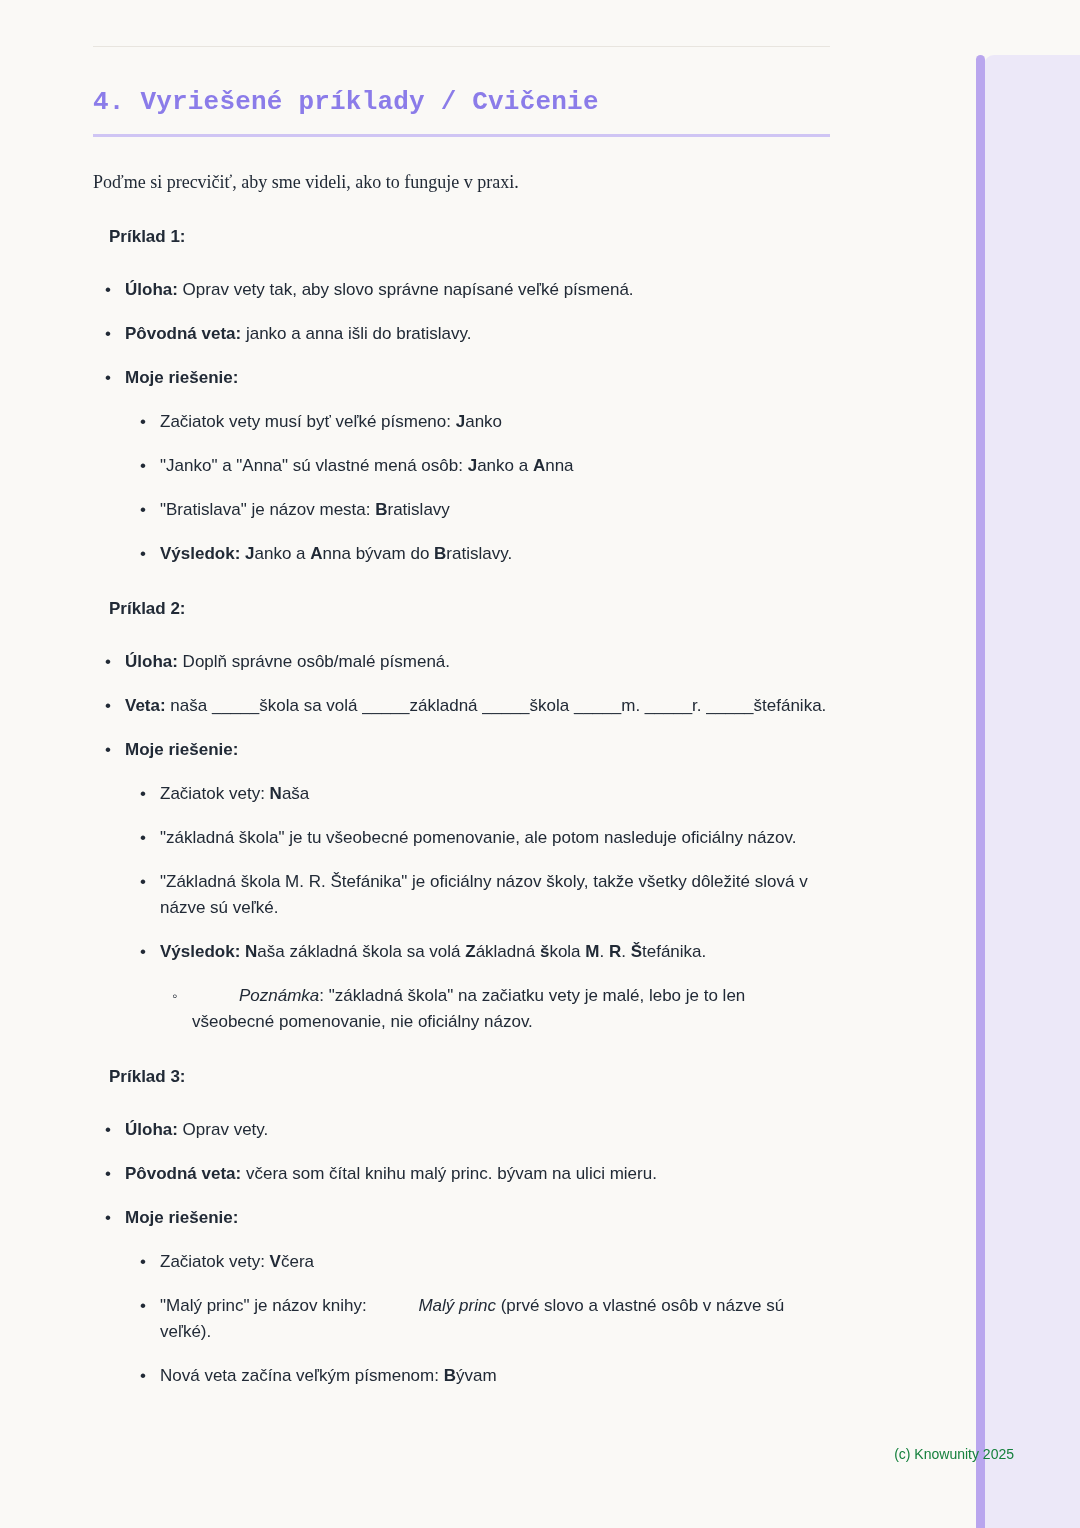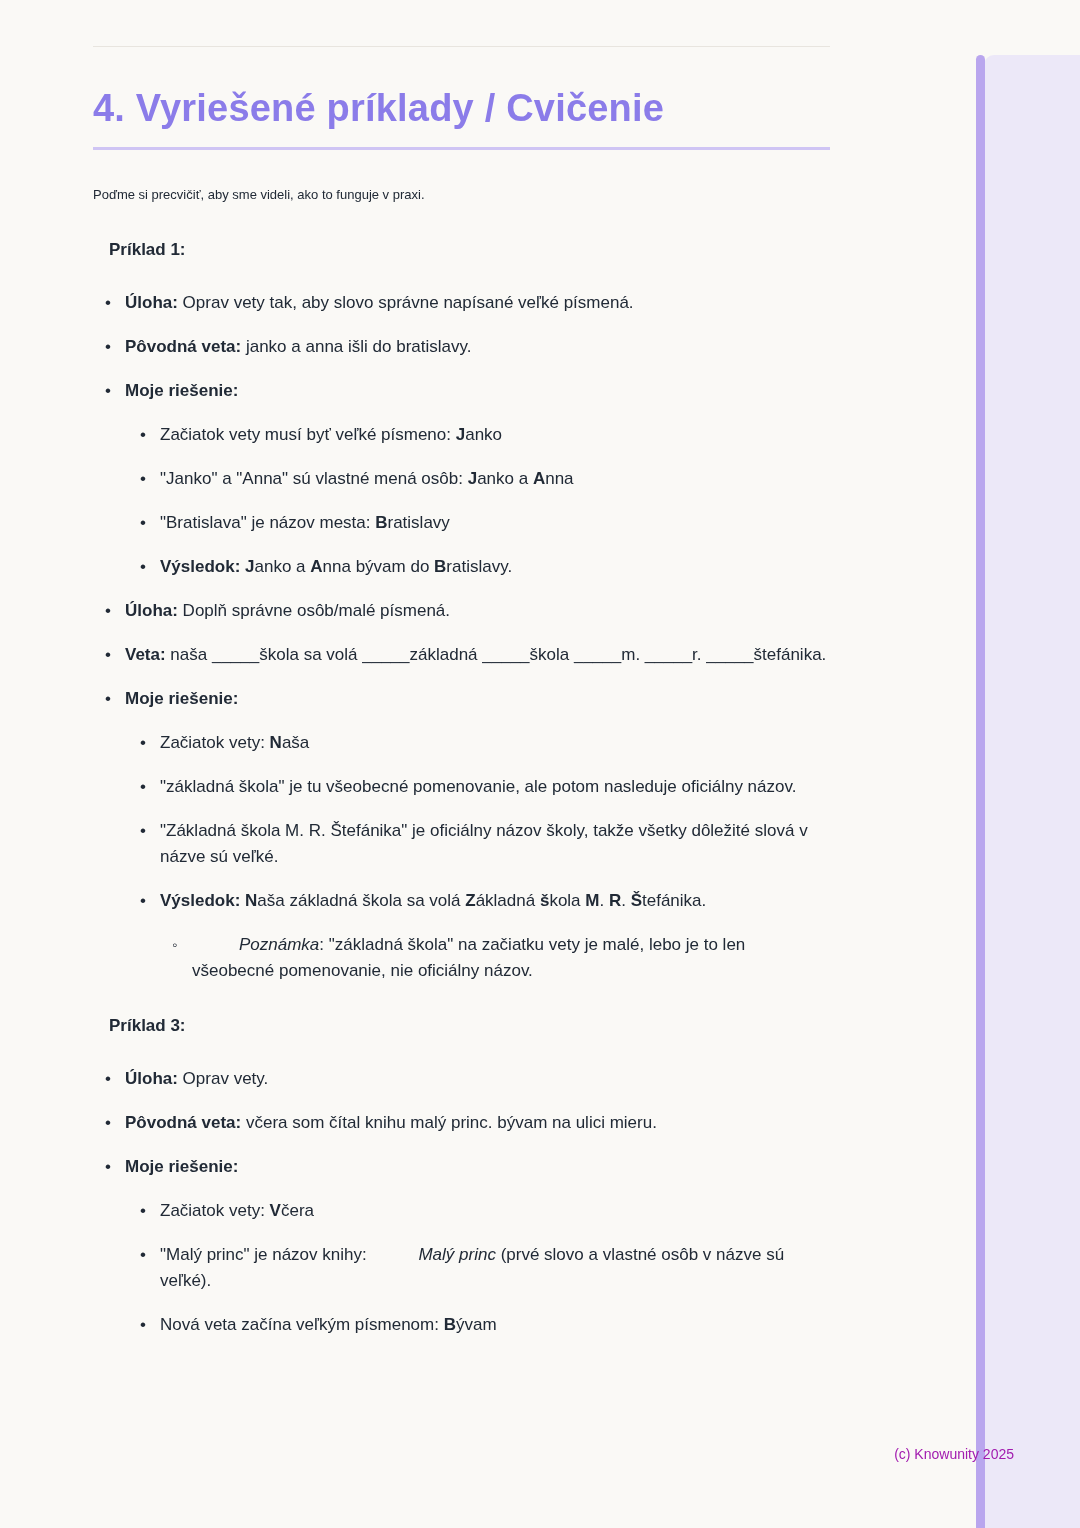--- a/index.html
+++ b/index.html
@@ -19,35 +19,37 @@
     width: 737px;
   }
   .top-rule {
     margin-top: 46px;
     height: 1px;
     background: #e8e5df;
     width: 100%;
   }
   h1.page-title {
     margin-top: 40px;
-    font-size: 38px;
+    font-size: 26px;
     font-weight: 700;
     color: #8b7ce9;
     letter-spacing: 0.2px;
+    font-family: Liberation Mono, monospace;
   }
   .title-rule {
     margin-top: 17px;
     height: 3px;
     background: #cfc5f4;
     width: 100%;
   }
   p.intro {
     margin-top: 32px;
-    font-size: 13px;
+    font-size: 18px;
     line-height: 26px;
+    font-family: Liberation Serif, serif;
   }
   .ex-heading {
     font-size: 17px;
     font-weight: 700;
     margin: 32px 0 30px 16px;
   }
   .li {
     display: flex;
     font-size: 17px;
     line-height: 26px;
@@ -83,21 +85,21 @@
     bottom: 0;
     width: 9px;
     background: #b9a6ee;
     border-radius: 6px 6px 0 0;
   }
   .footer {
     position: absolute;
     right: 66px;
     bottom: 66px;
     font-size: 14px;
-    color: #a21caf;
+    color: #15803d;
     z-index: 5;
   }
 </style>
 </head>
 <body>
 
 <div class="content">
   <div class="top-rule"></div>
   <h1 class="page-title">4. Vyriešené príklady / Cvičenie</h1>
   <div class="title-rule"></div>
@@ -127,20 +129,21 @@
         </div>
         <div class="li lvl1">
           <span class="marker">•</span>
           <div class="txt"><span>"Bratislava" je názov mesta: </span><span class="b">B</span><span>ratislavy</span></div>
         </div>
         <div class="li lvl1">
           <span class="marker">•</span>
           <div class="txt"><span class="b">Výsledok:</span><span> </span><span class="b">J</span><span>anko a </span><span class="b">A</span><span>nna bývam do </span><span class="b">B</span><span>ratislavy.</span></div>
         </div>
       </div>
+      <p class="ex-heading">Príklad 2:</p>
       <div class="li lvl0">
         <span class="marker">•</span>
         <div class="txt"><span class="b">Úloha:</span><span> Doplň správne osôb/malé písmená.</span></div>
       </div>
       <div class="li lvl0">
         <span class="marker">•</span>
         <div class="txt"><span class="b">Veta:</span><span> naša _____škola sa volá _____základná _____škola _____m. _____r. _____štefánika.</span></div>
       </div>
       <div class="li lvl0">
         <span class="marker">•</span>

